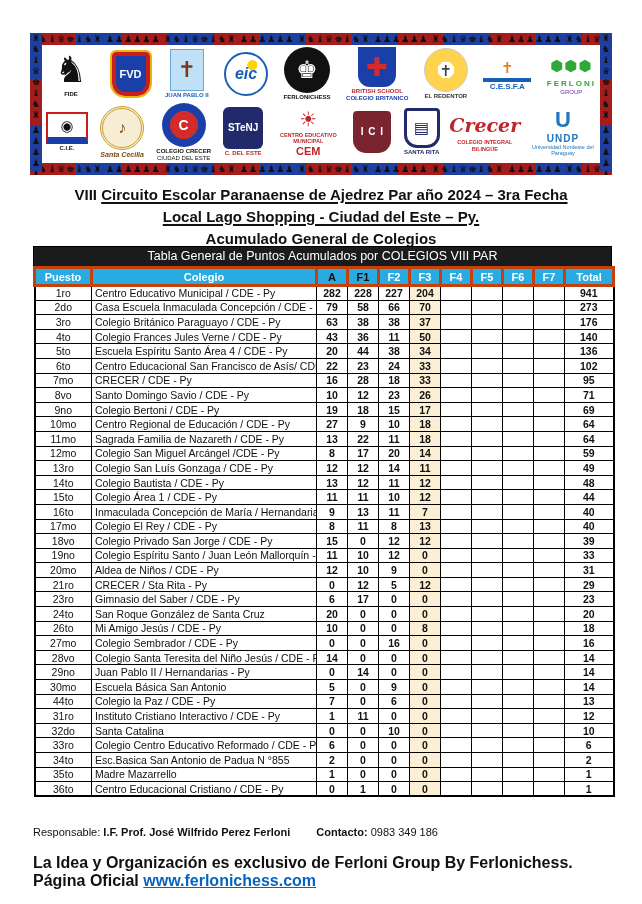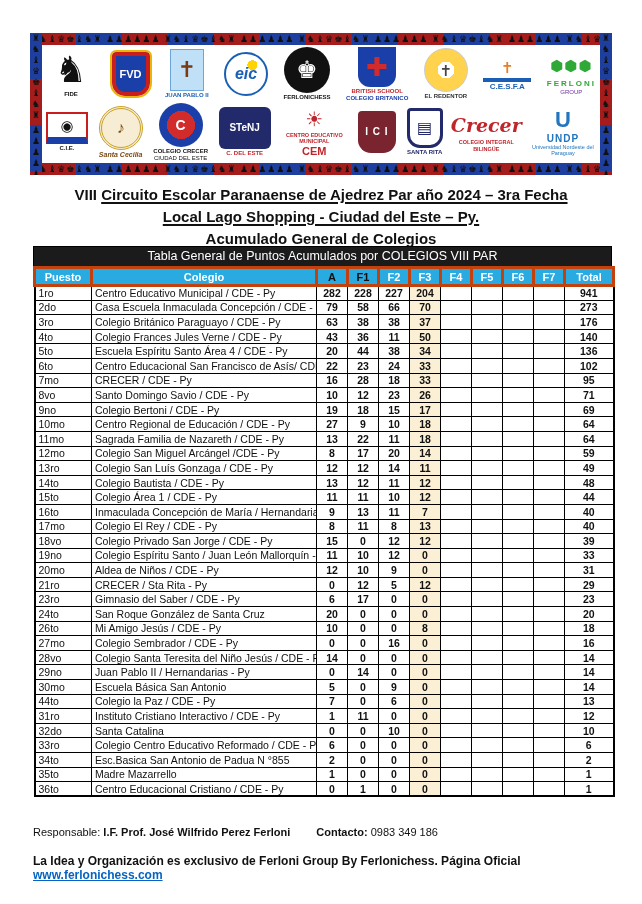--- a/index.html
+++ b/index.html
@@ -48,21 +48,21 @@
   .art-cesfa{width:48px;height:26px;color:#E67E22;font-size:15px;border-bottom:4px solid #1A5FB4;}
   .cap-cesfa{color:#1A5FB4;font-size:8px;}
   .art-ferloni{height:26px;color:#2EA836;font-size:15px;letter-spacing:1px;}
   .cap-ferloni{color:#2EA836;font-size:8px;letter-spacing:2px;} .cap2-ferloni{color:#6B2FA8;}
 
   .art-cie{width:42px;height:32px;background:#fff;border:2px solid #C81E1E;border-bottom:7px solid #1A3FA8;color:#111;font-size:15px;}
   .art-santa-cecilia{width:44px;height:44px;border-radius:50%;background:#F7ECD4;border:3px double #C9A227;color:#7A4A12;font-size:16px;}
   .cap-santa-cecilia{color:#7A4A12;font-style:italic;font-size:7px;}
   .art-crecer-cde{width:44px;height:44px;border-radius:50%;color:#fff;font-size:14px;
     background:radial-gradient(circle,#D22B2B 0 14px,#1A3FA8 14px);}
-  .art-stenj{width:52px;height:42px;background:#232A6B;border-radius:6px;color:#fff;font-size:10px;}
+  .art-stenj{width:40px;height:42px;background:#232A6B;border-radius:6px;color:#fff;font-size:10px;}
   .cap-stenj{color:#C0252C;}
   .art-cem{height:24px;color:#C0252C;font-size:20px;}
   .cap-cem{color:#C0252C;font-size:5.5px;} .cap2-cem{color:#C0252C;font-weight:bold;font-size:11px;}
   .art-ici{width:38px;height:42px;background:#7A2430;border-radius:4px 4px 13px 13px;color:#fff;font-size:10px;letter-spacing:1px;}
   .art-santa-rita{width:36px;height:40px;background:#fff;border:3px solid #232A6B;border-radius:4px 4px 13px 13px;color:#232A6B;font-size:16px;}
   .cap-santa-rita{color:#232A6B;}
   .art-crecer2{height:26px;color:#C0252C;font-size:19px;font-style:italic;font-family:"DejaVu Serif",serif;}
   .cap-crecer2{color:#C0252C;font-size:5.5px;}
   .art-undp{height:24px;color:#2176BD;font-size:22px;}
   .cap-undp{color:#2176BD;font-size:10px;letter-spacing:1px;} .cap2-undp{color:#2176BD;font-size:5.5px;}
@@ -75,30 +75,30 @@
   
   .table-wrap{position:absolute;left:33px;top:246px;width:579px;}
   .table-caption{background:var(--bar);color:#fff;text-align:center;font-size:12.5px;
     padding:2px 0 3px;border:1px solid #000;border-bottom:none;}
   table{border-collapse:collapse;table-layout:fixed;width:579px;border:2px solid #000;}
   col.c0{width:57px;} col.c1{width:225px;} col.cn{width:31px;} col.c10{width:49px;}
   th{background:var(--accent);color:#fff;font-size:11px;font-weight:bold;
     border:3px solid #c2410c;padding:1px 2px;height:18px;}
   th.dark{color:#101010;}
   td{border:1px solid #000;font-size:10.5px;height:14.6px;padding:0 3px;background:#fff;overflow:hidden;white-space:nowrap;}
-  td.c-puesto{}
+  td.c-puesto{text-align:center;}
   td.c-colegio{text-align:left;}
   td.c-num{text-align:center;font-weight:bold;}
   td.c-f3{background:var(--cream);}
   td.c-total{font-weight:bold;}
 
   
   .footer{position:absolute;left:33px;top:826px;width:579px;font-size:11px;color:#111;}
   .footer .gap{display:inline-block;width:26px;}
-  .footer-line2{margin-top:16px;font-size:12px;font-weight:bold;}
+  .footer-line2{margin-top:16px;font-size:16px;font-weight:bold;}
   .footer-line2 a{color:var(--link);text-decoration:underline;font-weight:bold;}
 </style>
 </head>
 <body>
 
 <div class="page">
 
   <div class="banner">
     <div class="strip h top">♜♞♝♛♚♝♞♜ ♟♟♟♟♟♟ ♜♞♝♛♚♝♞♜ ♟♟♟♟♟♟ ♜♞♝♛♚♝♞♜ ♟♟♟♟♟♟ ♜♞♝♛♚♝♞♜ ♟♟♟♟♟♟ ♜♞♝♛♚♝♞♜ ♟♟♟♟♟♟ ♜♞♝♛♚♝♞♜ ♟♟♟♟♟♟ ♜♞♝♛♚♝♞♜ ♟♟♟♟♟♟ ♜♞♝♛♚♝♞♜ ♟♟♟♟♟♟ ♜♞♝♛♚♝♞♜ ♟♟♟♟♟♟ ♜♞♝♛♚♝♞♜ ♟♟♟♟♟♟ ♜♞♝♛♚♝♞♜ ♟♟♟♟♟♟ ♜♞♝♛♚♝♞♜ ♟♟♟♟♟♟ ♜♞♝♛♚♝♞♜ ♟♟♟♟♟♟ ♜♞♝♛♚♝♞♜ ♟♟♟♟♟♟ ♜♞♝♛♚♝♞♜ ♟♟♟♟♟♟ ♜♞♝♛♚♝♞♜ ♟♟♟♟♟♟ ♜♞♝♛♚♝♞♜ ♟♟♟♟♟♟ ♜♞♝♛♚♝♞♜ ♟♟♟♟♟♟ ♜♞♝♛♚♝♞♜ ♟♟♟♟♟♟ ♜♞♝♛♚♝♞♜ ♟♟♟♟♟♟ ♜♞♝♛♚♝♞♜ ♟♟♟♟♟♟ ♜♞♝♛♚♝♞♜ ♟♟♟♟♟♟ ♜♞♝♛♚♝♞♜ ♟♟♟♟♟♟ ♜♞♝♛♚♝♞♜ ♟♟♟♟♟♟ ♜♞♝♛♚♝♞♜ ♟♟♟♟♟♟ ♜♞♝♛♚♝♞♜ ♟♟♟♟♟♟ ♜♞♝♛♚♝♞♜ ♟♟♟♟♟♟ ♜♞♝♛♚♝♞♜ ♟♟♟♟♟♟ ♜♞♝♛♚♝♞♜ ♟♟♟♟♟♟ ♜♞♝♛♚♝♞♜ ♟♟♟♟♟♟ ♜♞♝♛♚♝♞♜ ♟♟♟♟♟♟ ♜♞♝♛♚♝♞♜ ♟♟♟♟♟♟ ♜♞♝♛♚♝♞♜ ♟♟♟♟♟♟ ♜♞♝♛♚♝♞♜ ♟♟♟♟♟♟ ♜♞♝♛♚♝♞♜ ♟♟♟♟♟♟ ♜♞♝♛♚♝♞♜ ♟♟♟♟♟♟ ♜♞♝♛♚♝♞♜ ♟♟♟♟♟♟ ♜♞♝♛♚♝♞♜ ♟♟♟♟♟♟ ♜♞♝♛♚♝♞♜ ♟♟♟♟♟♟ ♜♞♝♛♚♝♞♜ ♟♟♟♟♟♟ </div>
     <div class="strip h bottom">♜♞♝♛♚♝♞♜ ♟♟♟♟♟♟ ♜♞♝♛♚♝♞♜ ♟♟♟♟♟♟ ♜♞♝♛♚♝♞♜ ♟♟♟♟♟♟ ♜♞♝♛♚♝♞♜ ♟♟♟♟♟♟ ♜♞♝♛♚♝♞♜ ♟♟♟♟♟♟ ♜♞♝♛♚♝♞♜ ♟♟♟♟♟♟ ♜♞♝♛♚♝♞♜ ♟♟♟♟♟♟ ♜♞♝♛♚♝♞♜ ♟♟♟♟♟♟ ♜♞♝♛♚♝♞♜ ♟♟♟♟♟♟ ♜♞♝♛♚♝♞♜ ♟♟♟♟♟♟ ♜♞♝♛♚♝♞♜ ♟♟♟♟♟♟ ♜♞♝♛♚♝♞♜ ♟♟♟♟♟♟ ♜♞♝♛♚♝♞♜ ♟♟♟♟♟♟ ♜♞♝♛♚♝♞♜ ♟♟♟♟♟♟ ♜♞♝♛♚♝♞♜ ♟♟♟♟♟♟ ♜♞♝♛♚♝♞♜ ♟♟♟♟♟♟ ♜♞♝♛♚♝♞♜ ♟♟♟♟♟♟ ♜♞♝♛♚♝♞♜ ♟♟♟♟♟♟ ♜♞♝♛♚♝♞♜ ♟♟♟♟♟♟ ♜♞♝♛♚♝♞♜ ♟♟♟♟♟♟ ♜♞♝♛♚♝♞♜ ♟♟♟♟♟♟ ♜♞♝♛♚♝♞♜ ♟♟♟♟♟♟ ♜♞♝♛♚♝♞♜ ♟♟♟♟♟♟ ♜♞♝♛♚♝♞♜ ♟♟♟♟♟♟ ♜♞♝♛♚♝♞♜ ♟♟♟♟♟♟ ♜♞♝♛♚♝♞♜ ♟♟♟♟♟♟ ♜♞♝♛♚♝♞♜ ♟♟♟♟♟♟ ♜♞♝♛♚♝♞♜ ♟♟♟♟♟♟ ♜♞♝♛♚♝♞♜ ♟♟♟♟♟♟ ♜♞♝♛♚♝♞♜ ♟♟♟♟♟♟ ♜♞♝♛♚♝♞♜ ♟♟♟♟♟♟ ♜♞♝♛♚♝♞♜ ♟♟♟♟♟♟ ♜♞♝♛♚♝♞♜ ♟♟♟♟♟♟ ♜♞♝♛♚♝♞♜ ♟♟♟♟♟♟ ♜♞♝♛♚♝♞♜ ♟♟♟♟♟♟ ♜♞♝♛♚♝♞♜ ♟♟♟♟♟♟ ♜♞♝♛♚♝♞♜ ♟♟♟♟♟♟ ♜♞♝♛♚♝♞♜ ♟♟♟♟♟♟ ♜♞♝♛♚♝♞♜ ♟♟♟♟♟♟ ♜♞♝♛♚♝♞♜ ♟♟♟♟♟♟ </div>

